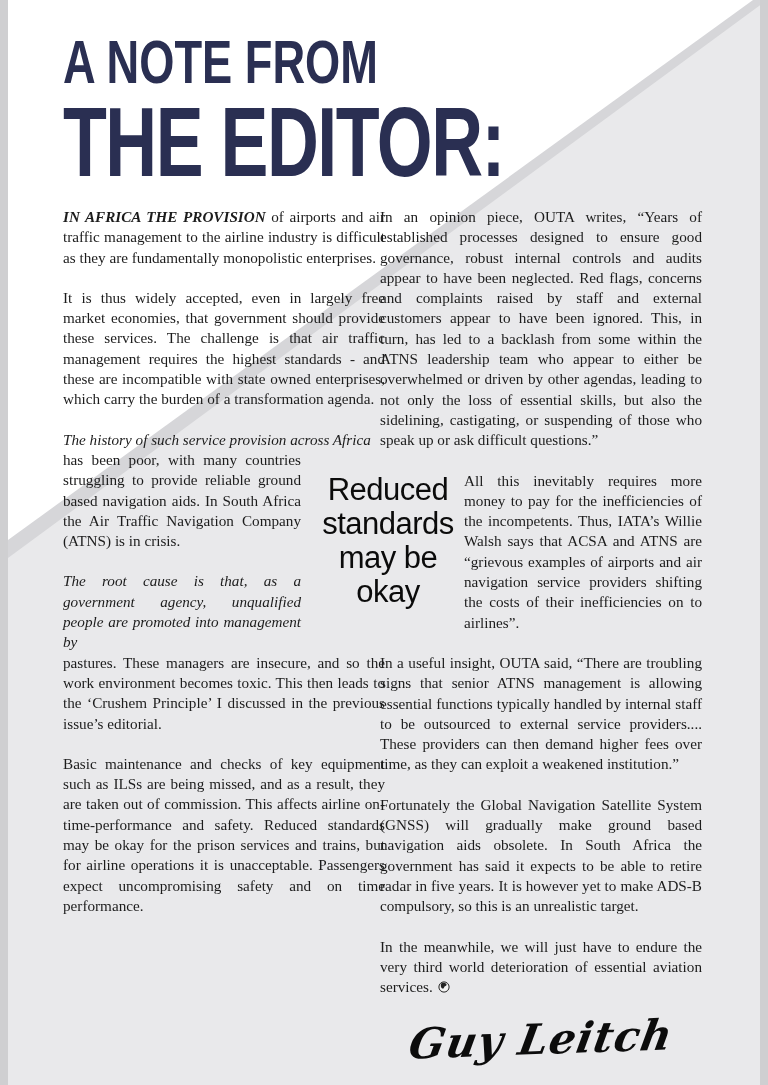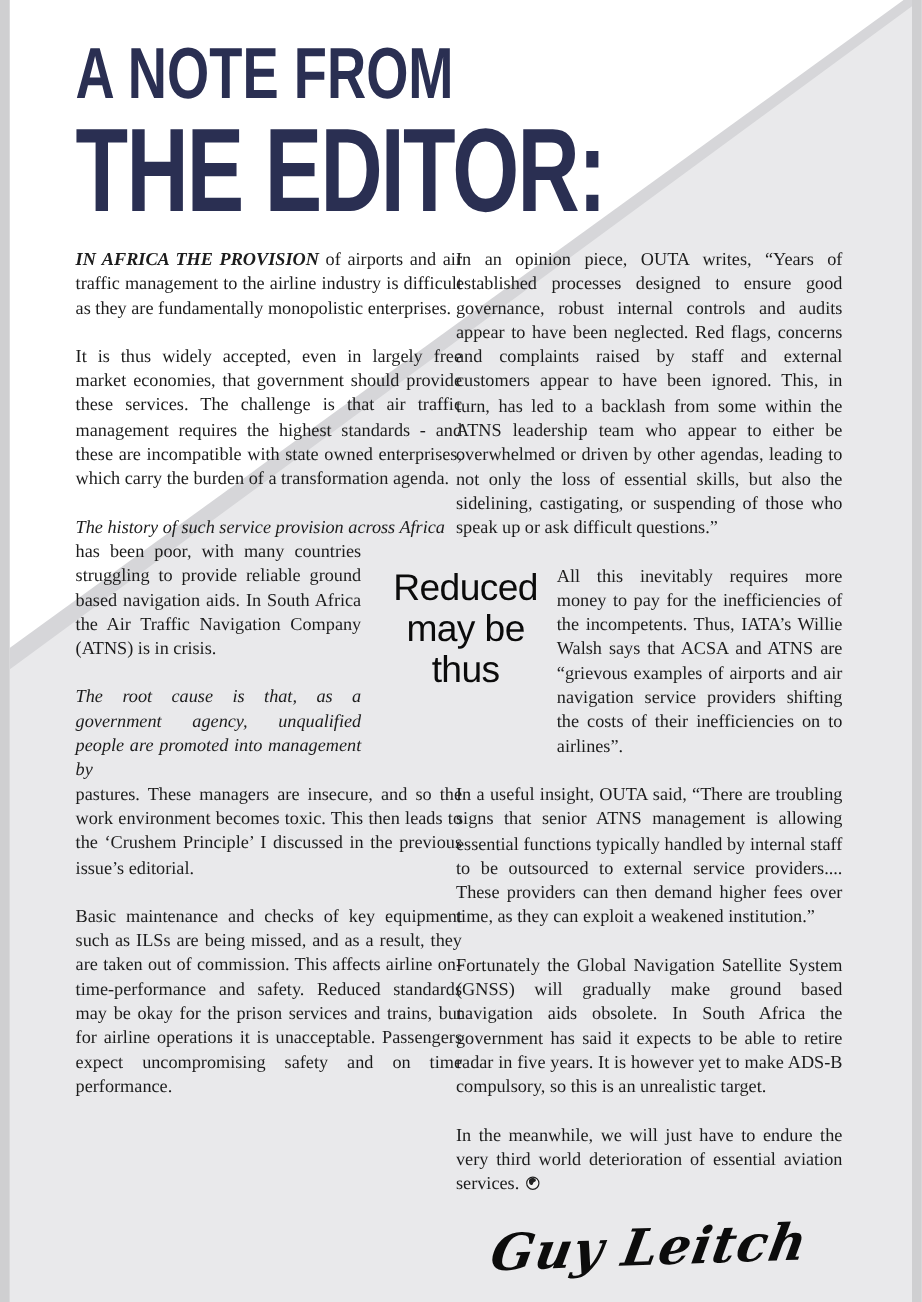--- a/index.html
+++ b/index.html
@@ -89,17 +89,18 @@
     <p>Fortunately the Global Navigation Satellite System (GNSS) will gradually make ground based navigation aids obsolete. In South Africa the government has said it expects to be able to retire radar in five years. It is however yet to make ADS-B compulsory, so this is an unrealistic target.</p>
     <p><span>In the meanwhile, we will just have to endure the very third world deterioration of essential aviation services.</span><span class="endmark"><svg viewBox="0 0 12 12" xmlns="http://www.w3.org/2000/svg">
             <circle cx="6" cy="6" r="5.1" fill="#f2f2f2" stroke="#222" stroke-width="1"></circle>
             <path d="M3.6 2.2c1.6-1 4.4-.4 4.9 1 .4 1.1-.6 1.7-1.6 2.1-1 .4-.4 1.6-1.5 2.1-1 .5-2.3-.4-2.5-1.9C2.7 4.1 2.8 2.7 3.6 2.2z" fill="#222"></path>
           </svg></span></p>
     <div class="signature">Guy Leitch</div>
   </div>
 
   <div class="pullquote">
     <span>Reduced</span>
+    <span>standards</span>
     <span>may be</span>
-    <span>thus</span>
+    <span>okay</span>
   </div>
 
 </div>
 
 </body></html>

